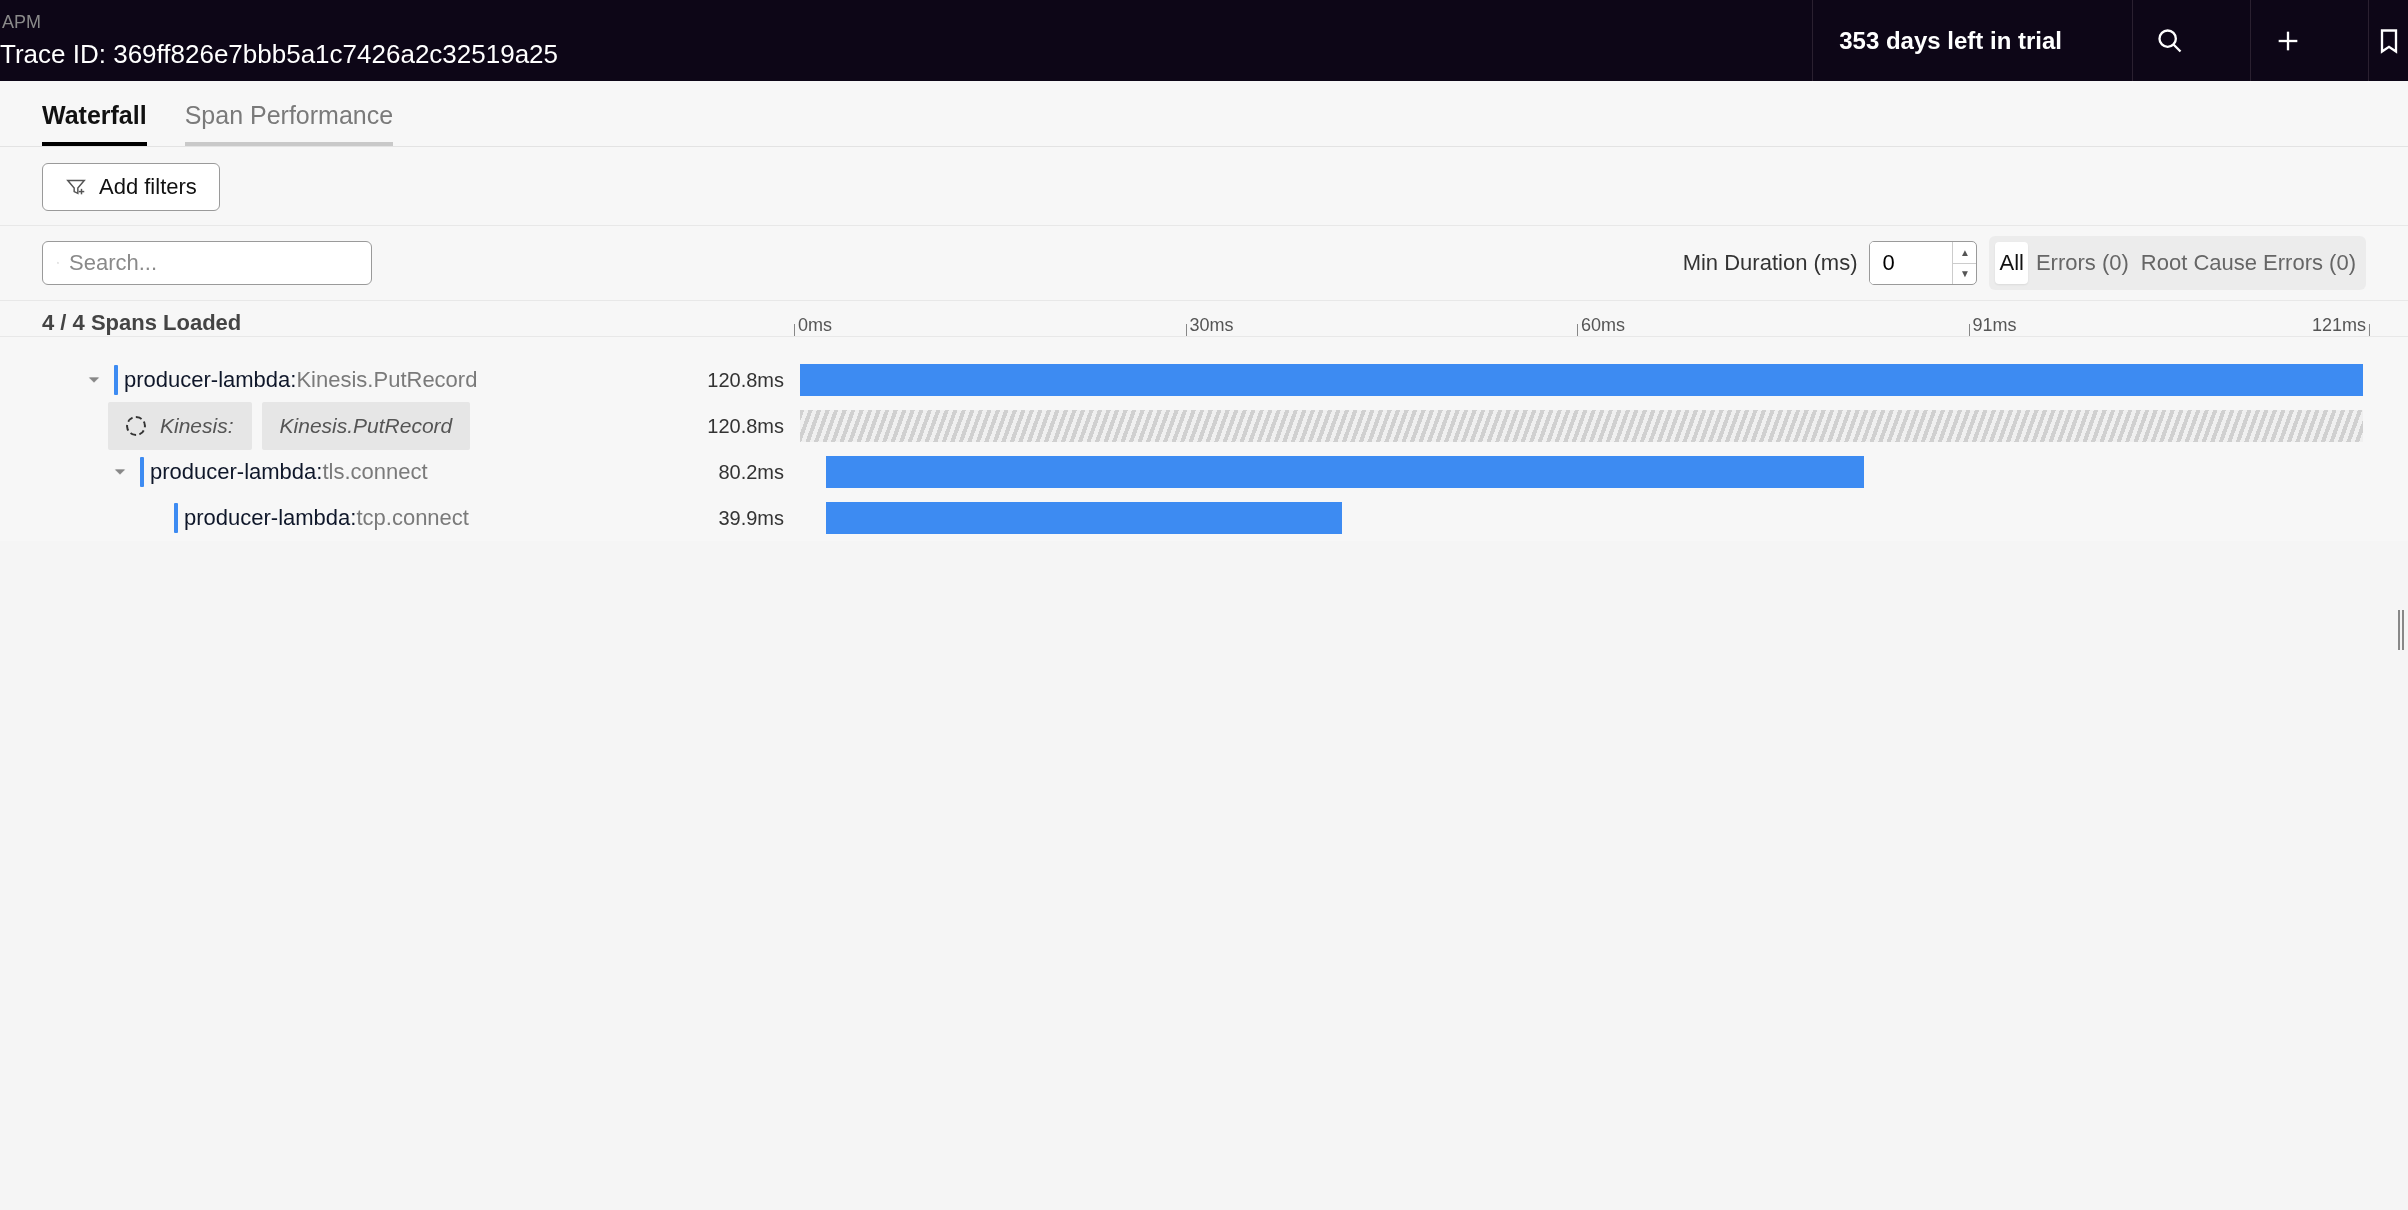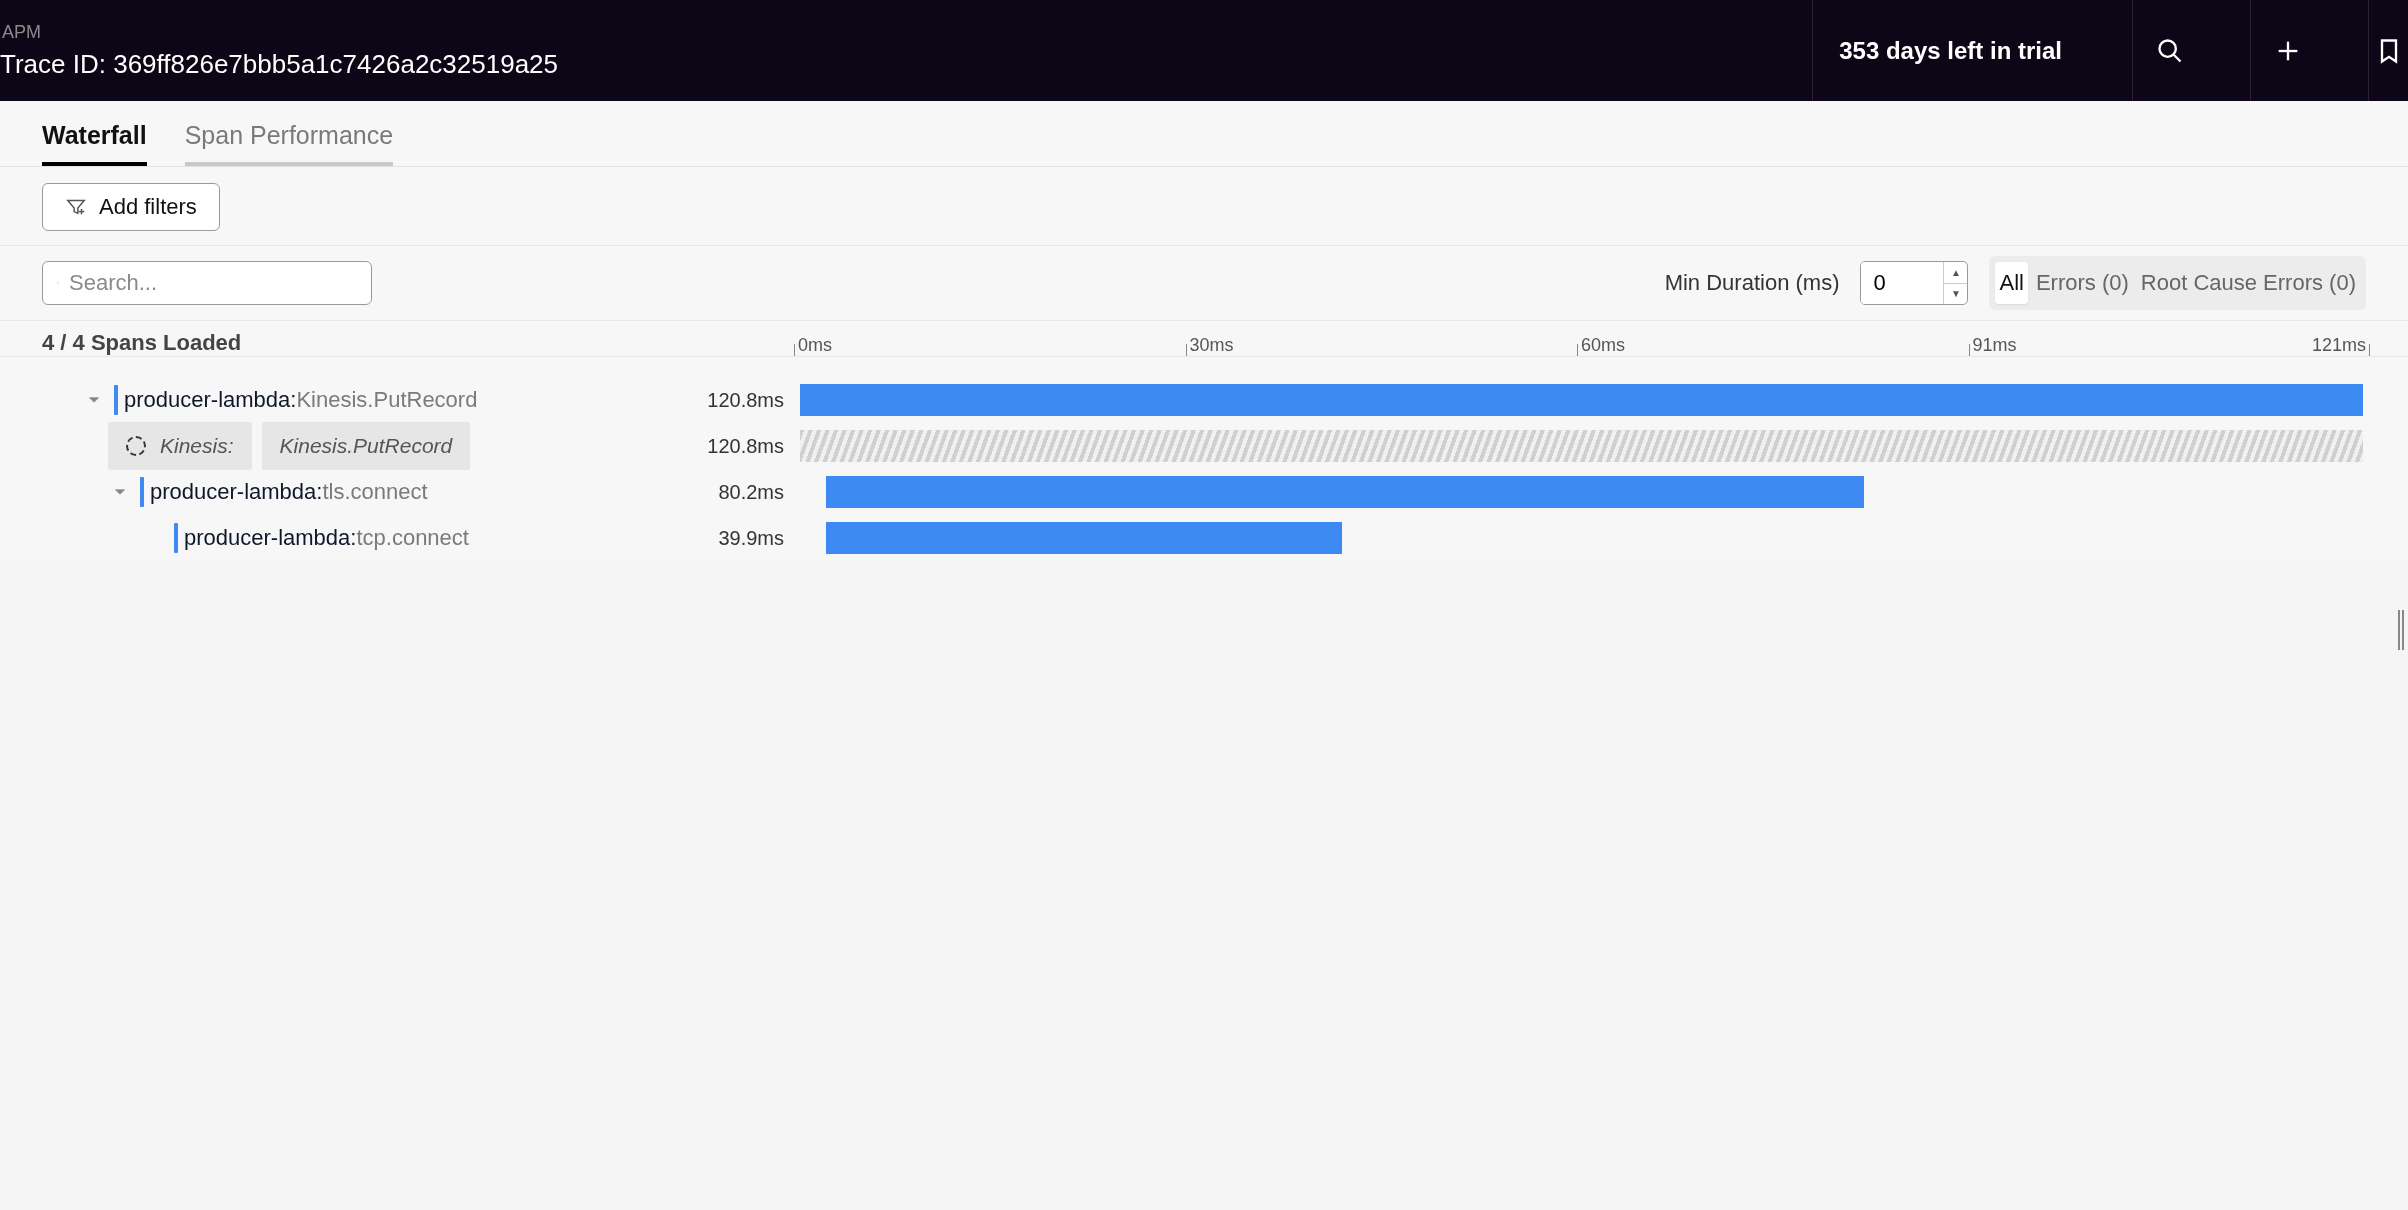--- a/index.html
+++ b/index.html
@@ -3,21 +3,21 @@
 <meta charset="utf-8">
 <style>
   * { box-sizing: border-box; margin: 0; padding: 0; }
   html, body { width: 100%; height: 100%; font-family: -apple-system, BlinkMacSystemFont, "Segoe UI", Helvetica, Arial, sans-serif; background: #f5f5f5; }
   
   .topbar {
     background: #0d0617;
     color: #fff;
     display: flex;
     align-items: stretch;
-    height: 101px;
+    height: 81px;
     position: relative;
   }
   .topbar-left {
     display: flex;
     flex-direction: column;
     justify-content: center;
     padding-left: 0px;
     flex: 1;
   }
   .apm-label {
@@ -97,21 +97,21 @@
     cursor: pointer;
     color: #111;
   }
   .add-filters-btn svg { width: 22px; height: 22px; stroke: #555; fill: none; stroke-width: 1.6; }
   
   .controls-row {
     display: flex;
     align-items: center;
     padding: 10px 42px 10px 42px;
     border-bottom: 1px solid #e8e8e8;
-    gap: 21px;
+    gap: 12px;
   }
   .search-box {
     display: flex;
     align-items: center;
     border: 1px solid #9a9a9a;
     border-radius: 6px;
     background: #fff;
     padding: 8px 14px;
     width: 330px;
   }

